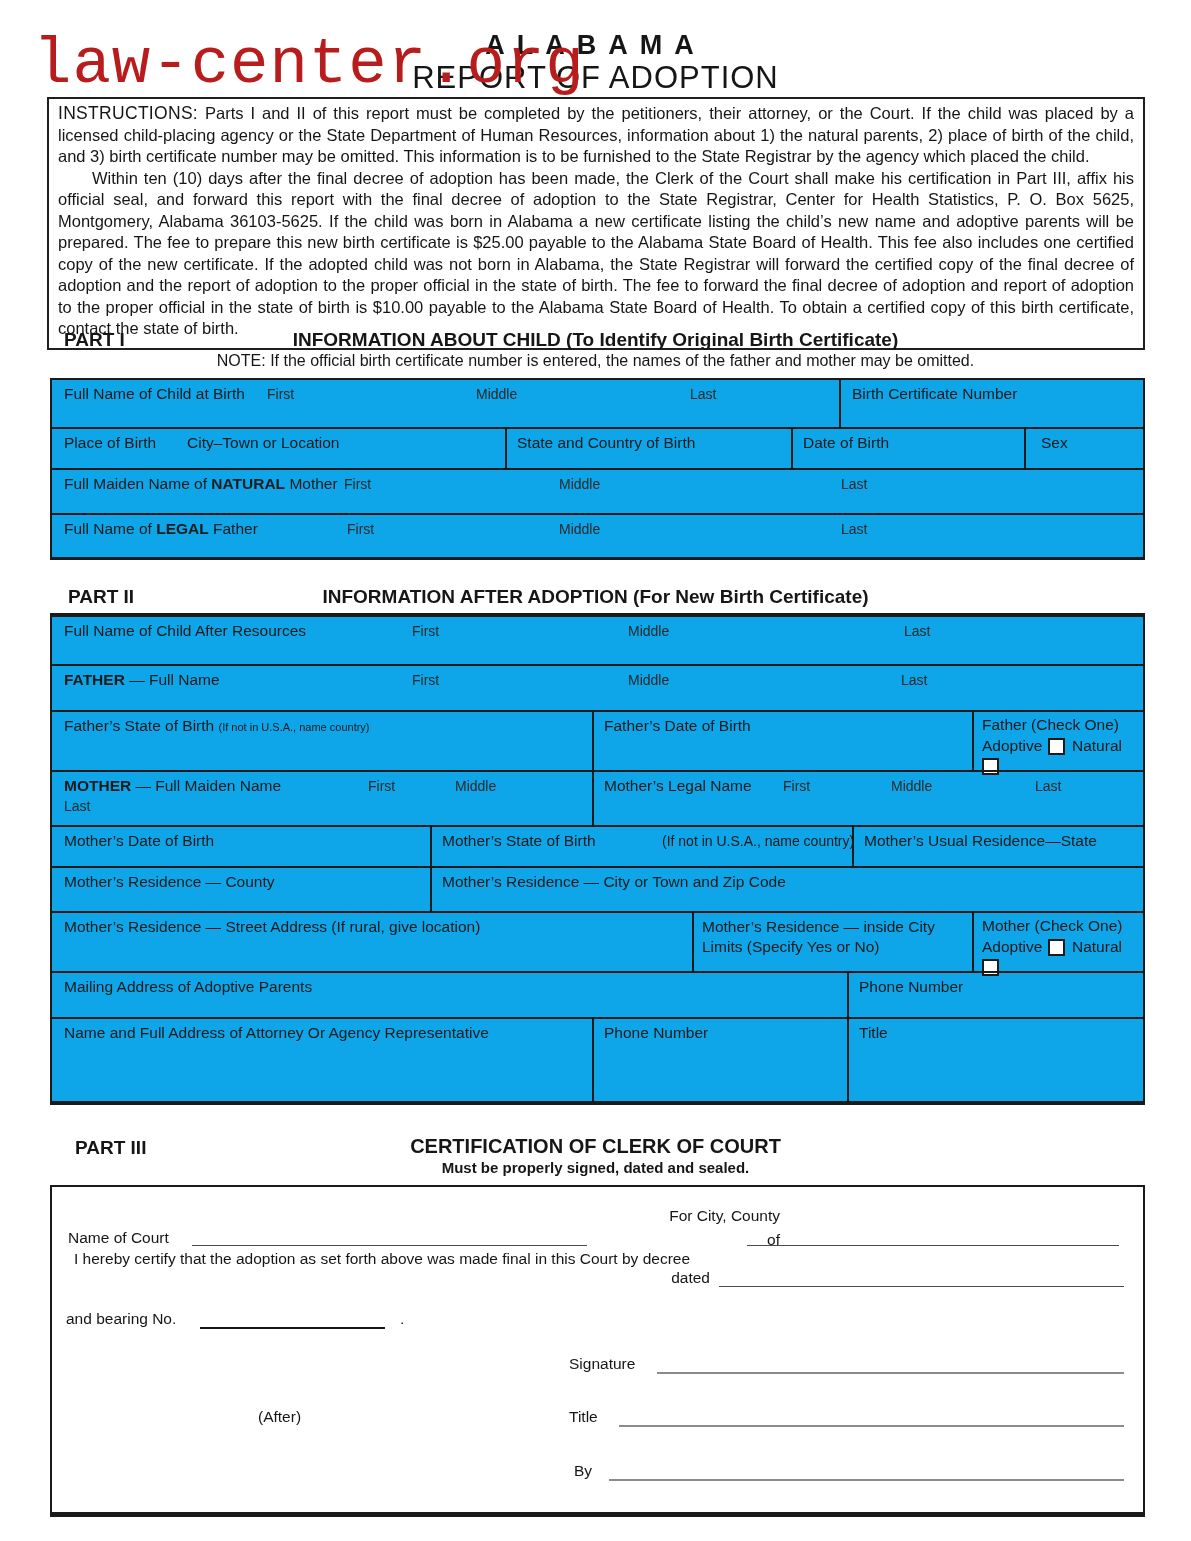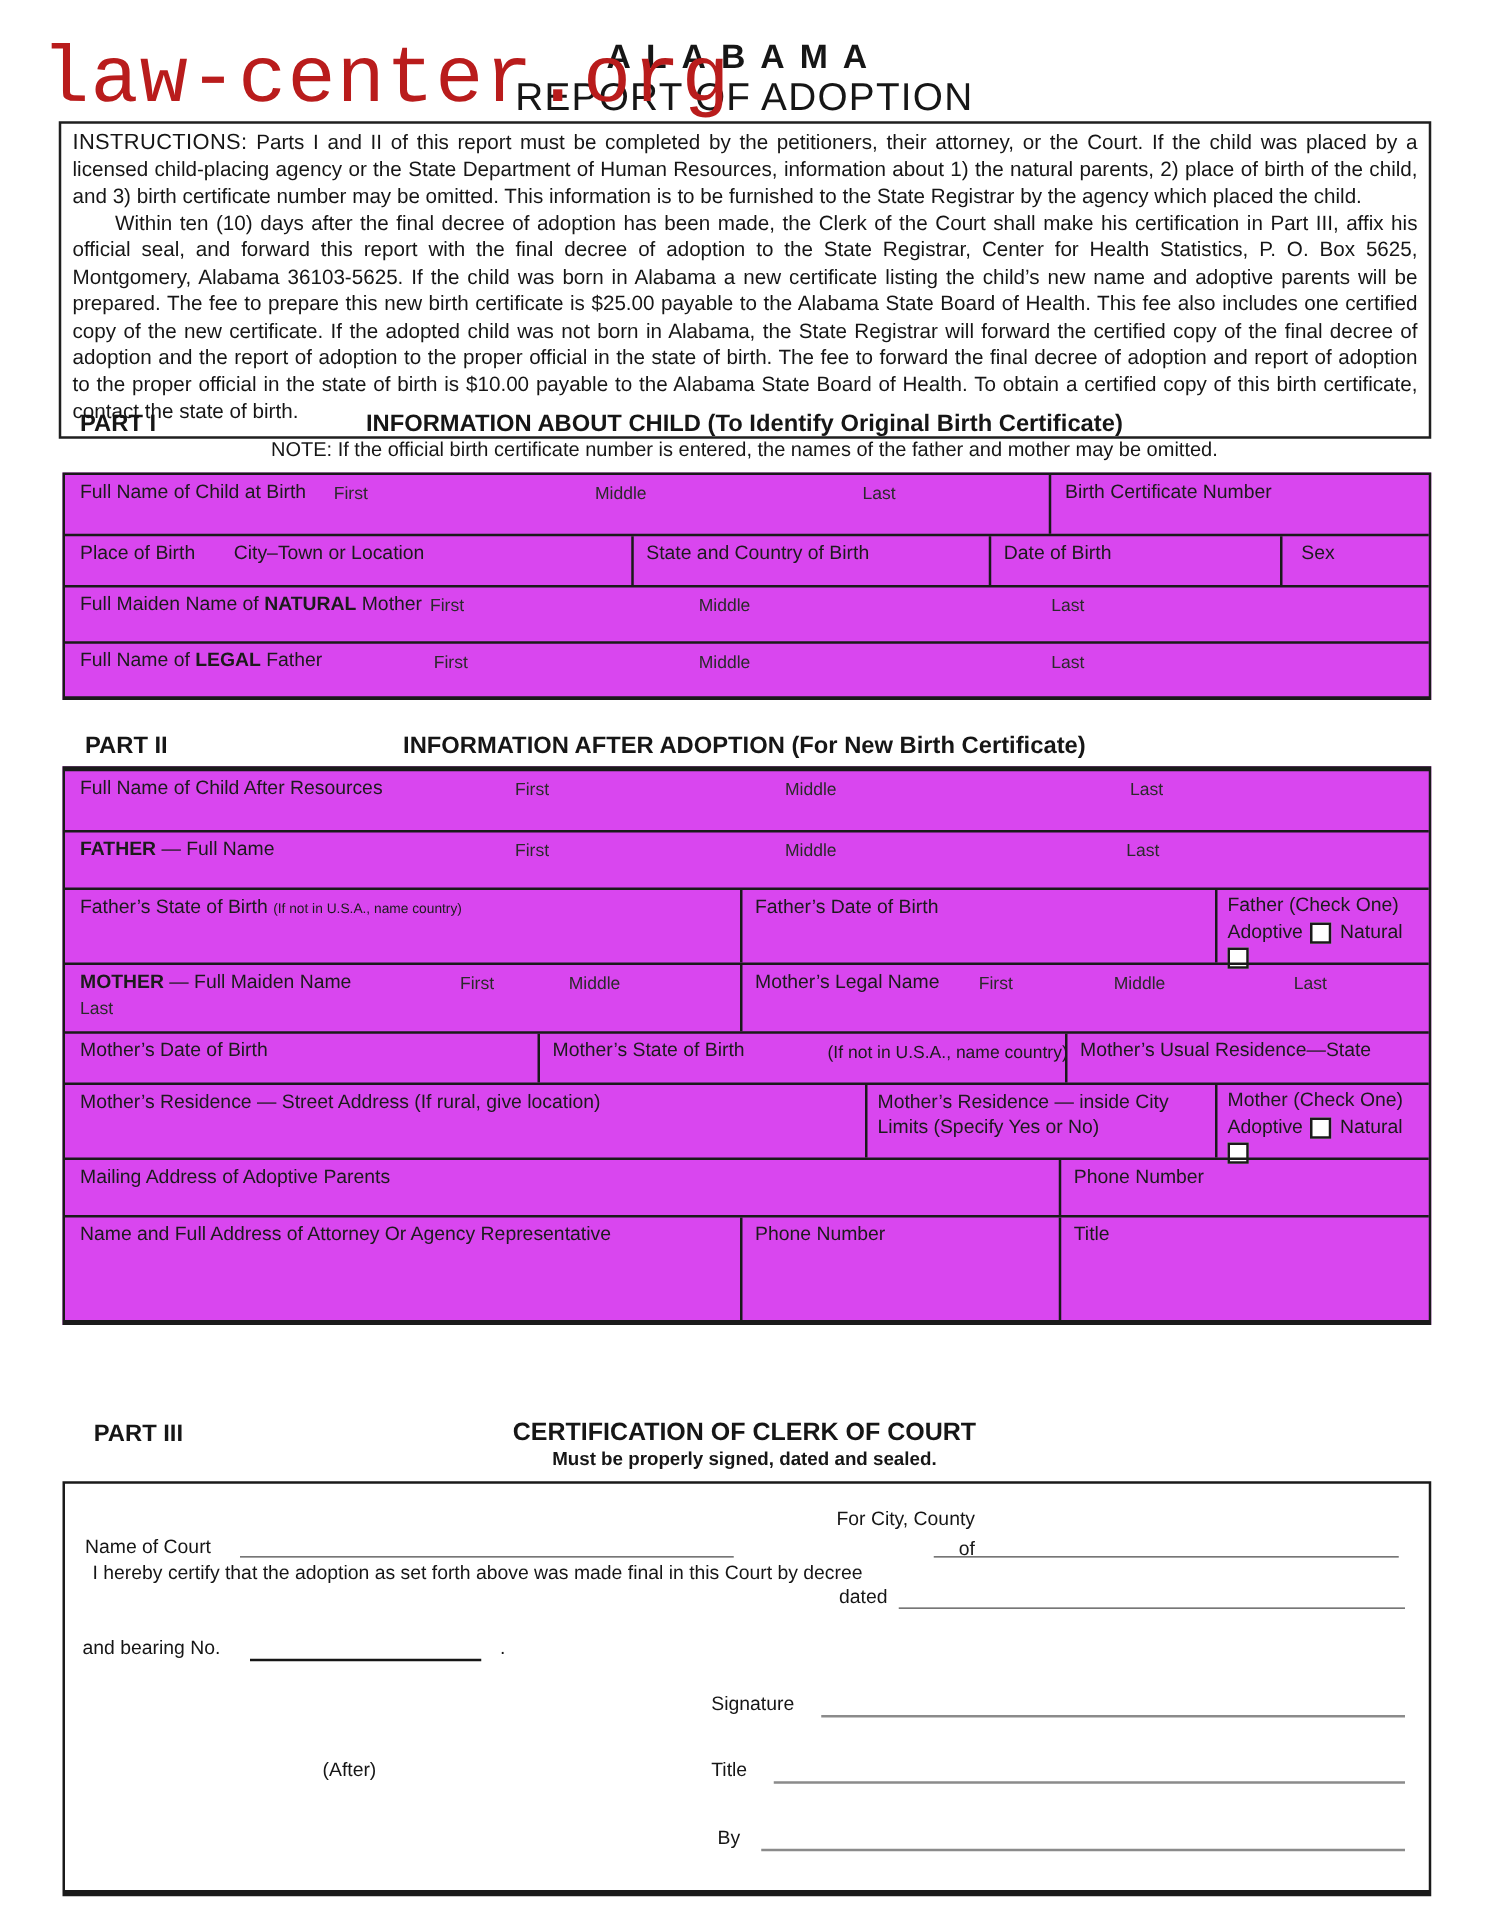--- a/index.html
+++ b/index.html
@@ -19,21 +19,21 @@
   .instr {
     left:47px; top:97px; width:1098px; border:2px solid #1f1f1f;
     padding:4px 9px 8px 9px; font-size:16.5px; line-height:21.5px; text-align:justify;
   }
   .instr p { margin:0; }
   .instr .p2 { text-indent:34px; }
   .instr .ilabel { font-size:17.5px; letter-spacing:0.3px; }
   .ph { font-size:19px; font-weight:bold; }
   .pnote { font-size:16px; }
   .psub { font-size:15px; font-weight:bold; }
-  .tbl { position:absolute; left:50px; width:1095px; border:2px solid #1a1a1a; background:#d946ef; }
+  .tbl { position:absolute; left:50px; width:1095px; border:2px solid #1a1a1a; background:#0ea5e9; }
   .tbl1 { border-bottom-width:3px; }
   .tbl2 { border-top-width:4px; border-bottom-width:4px; }
   .trow { position:relative; }
   .trow + .trow { border-top:2px solid #1a1a1a; }
   .tcell { position:absolute; top:0; bottom:0; border-left:2px solid #1a1a1a; }
   .lbl { position:absolute; font-size:15.5px; white-space:nowrap; color:#1b1b1b; }
   .sub { position:absolute; font-size:14px; color:#2a2a2a; white-space:nowrap; }
   .sm  { font-size:11px; }
   .b   { font-weight:bold; }
   .cbx {
@@ -161,20 +161,28 @@
     <div class="trow" style="height:41px;">
       <div class="tcell" style="left:0; width:378px; border-left:none;">
         <span class="lbl" style="left:12px; top:5px;">Mother’s Date of Birth</span>
       </div>
       <div class="tcell" style="left:378px; width:422px;">
         <span class="lbl" style="left:10px; top:5px;">Mother’s State of Birth</span>
         <span class="lbl" style="left:230px; top:6px; font-size:14px;">(If not in U.S.A., name country)</span>
       </div>
       <div class="tcell" style="left:800px; right:0;">
         <span class="lbl" style="left:10px; top:5px;">Mother’s Usual Residence—State</span>
+      </div>
+    </div>
+    <div class="trow" style="height:45px;">
+      <div class="tcell" style="left:0; width:378px; border-left:none;">
+        <span class="lbl" style="left:12px; top:5px;">Mother’s Residence — County</span>
+      </div>
+      <div class="tcell" style="left:378px; right:0;">
+        <span class="lbl" style="left:10px; top:5px;">Mother’s Residence — City or Town and Zip Code</span>
       </div>
     </div>
     <div class="trow" style="height:60px;">
       <div class="tcell" style="left:0; width:640px; border-left:none;">
         <span class="lbl" style="left:12px; top:5px;">Mother’s Residence — Street Address (If rural, give location)</span>
       </div>
       <div class="tcell" style="left:640px; width:280px;">
         <span class="lbl" style="left:8px; top:5px;">Mother’s Residence — inside City</span>
         <span class="lbl" style="left:8px; top:25px;">Limits (Specify Yes or No)</span>
       </div>

